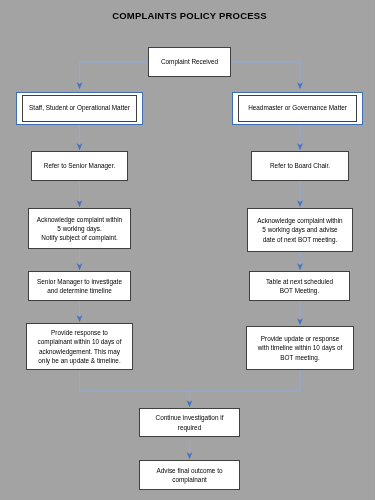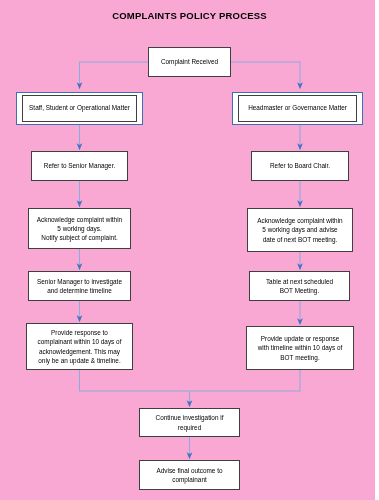--- a/index.html
+++ b/index.html
@@ -11,21 +11,21 @@
     width: 379px;
     height: 500px;
     font-family: "Liberation Sans", sans-serif;
     color: #000000;
     overflow: hidden;
   }
   #chart {
     position: relative;
     width: 375px;
     height: 500px;
-    background: #f9a8d4;
+    background: #a3a3a3;
   }
   #edges {
     position: absolute;
     left: 0;
     top: 0;
     width: 379px;
     height: 500px;
     pointer-events: none;
   }
   .title {

